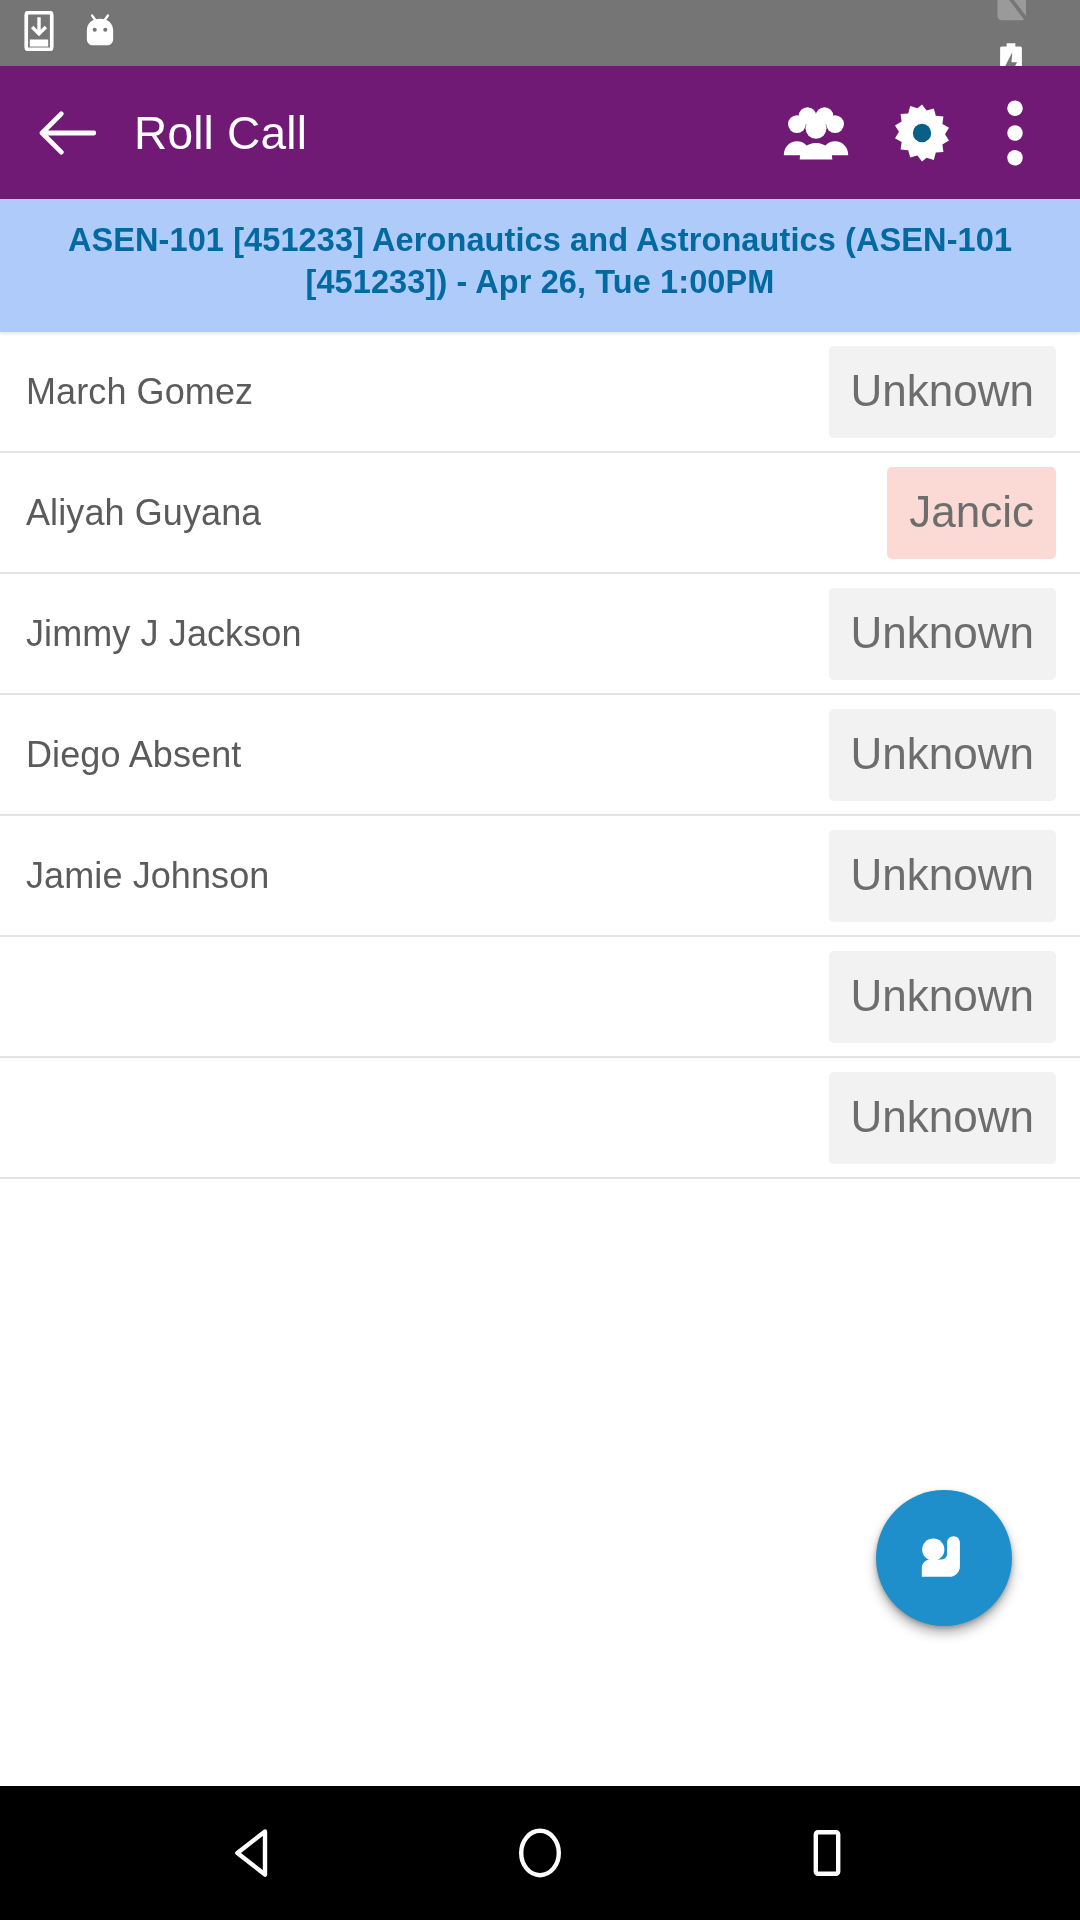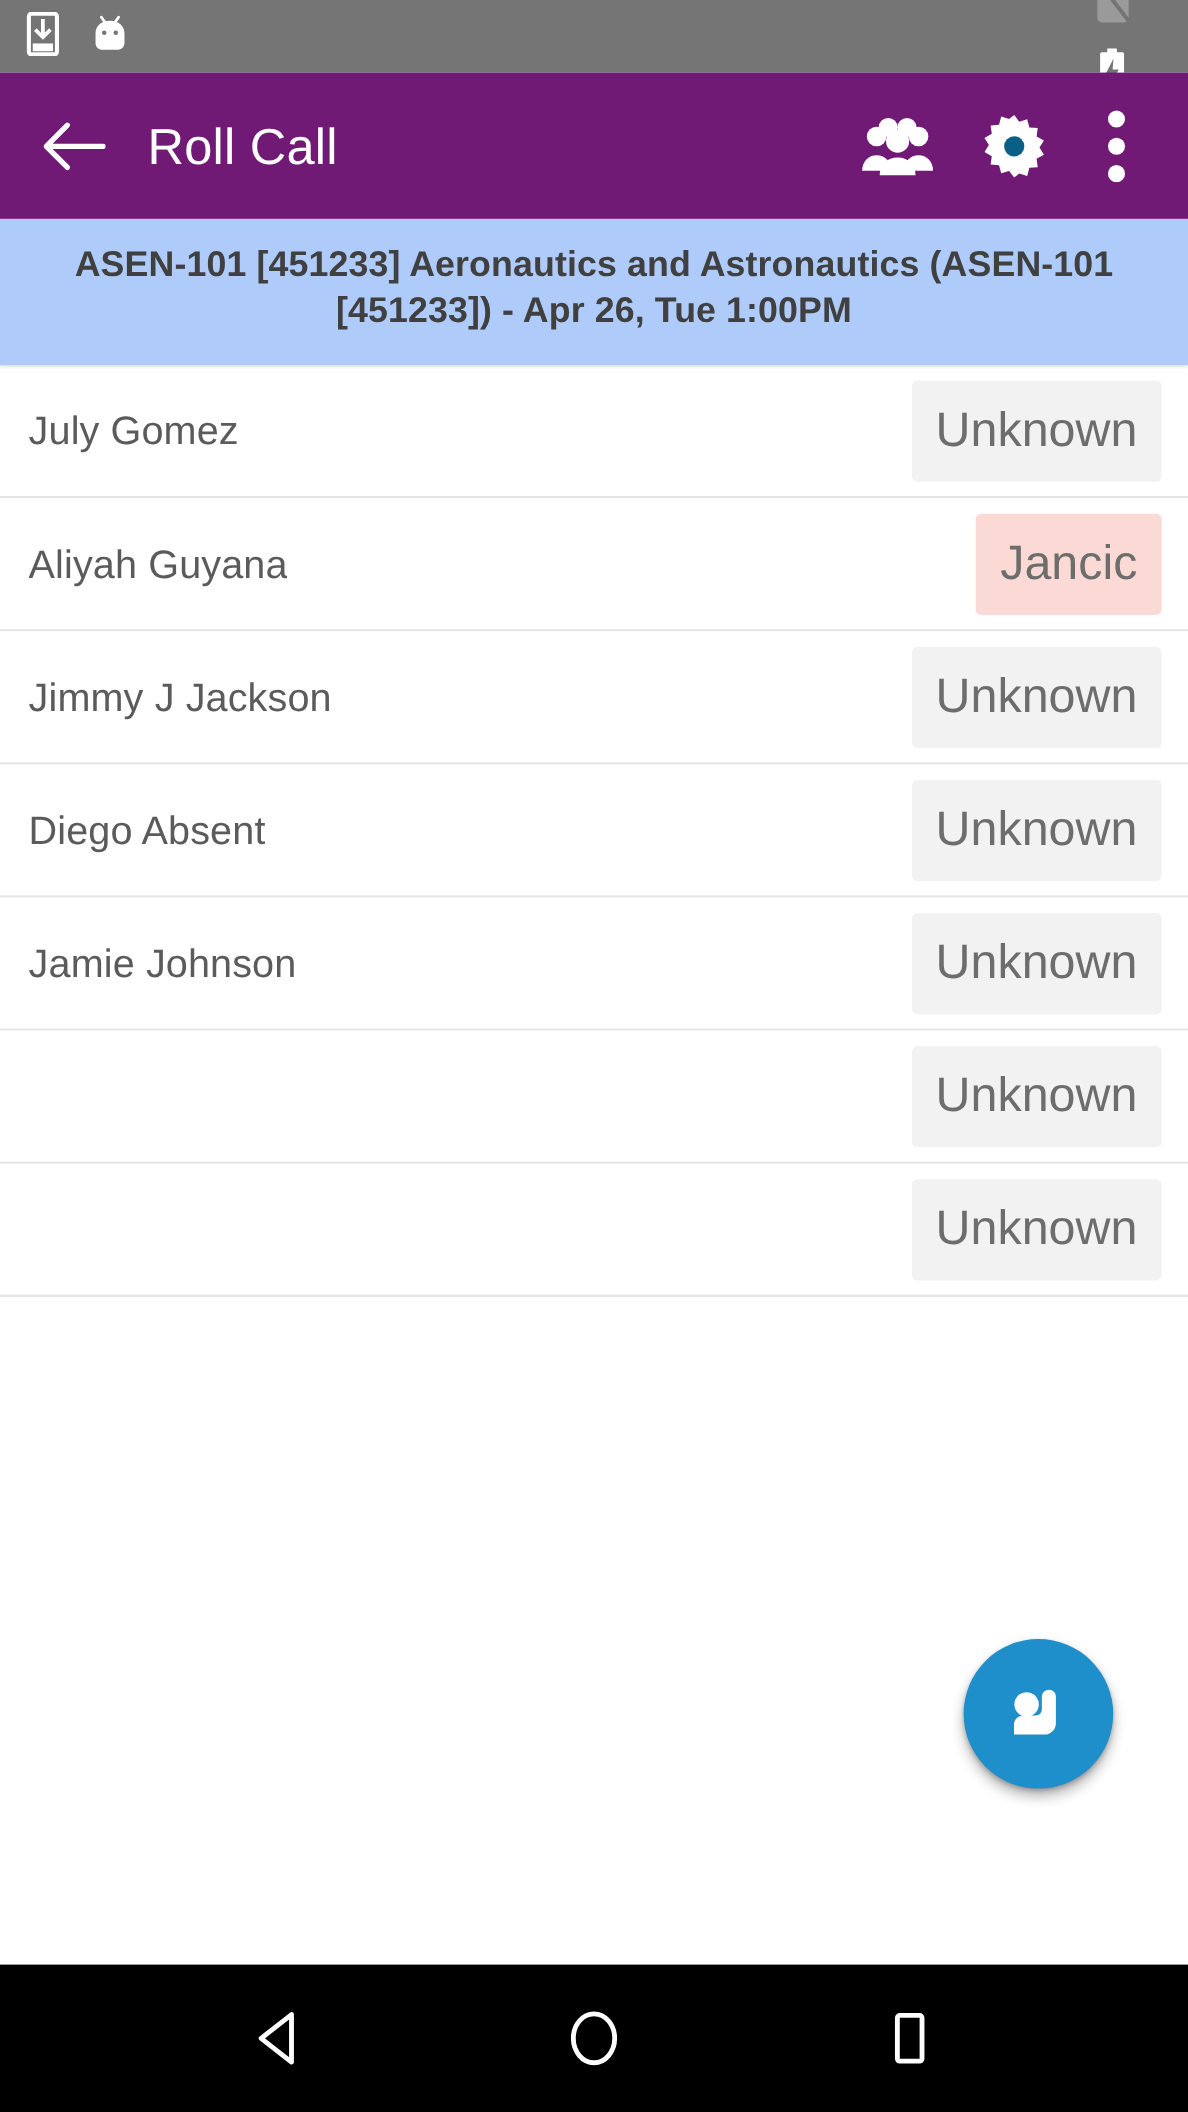--- a/index.html
+++ b/index.html
@@ -38,21 +38,21 @@
 
   
   .banner{
     flex:0 0 133px; background:#aecbfa;
     display:flex; align-items:center; justify-content:center;
     padding:6px 34px 14px;
     box-shadow:0 2px 3px rgba(0,0,0,.10);
     position:relative; z-index:2;
   }
   .banner-text{
-    color:#404040; font-size:32.5px; font-weight:700;
+    color:#0369a1; font-size:32.5px; font-weight:700;
     text-align:center; line-height:1.28; letter-spacing:.1px;
   }
 
   
   .roster{ flex:1 1 auto; background:#ffffff; overflow:hidden; }
   .row{
     height:121px; display:flex; align-items:center;
     padding:0 24px 0 26px;
     border-bottom:2px solid #e4e4e4;
     background:#ffffff;
@@ -166,21 +166,21 @@
       </div>
     </div>
   </div>
 
   <div class="banner">
     <div class="banner-text">ASEN-101 [451233] Aeronautics and Astronautics (ASEN-101 [451233]) - Apr 26, Tue 1:00PM</div>
   </div>
 
   <div class="roster">
       <div class="row">
-        <div class="row-name">July Gomez</div>
+        <div class="row-name">March Gomez</div>
         <div class="badge unknown">Unknown</div>
       </div>
       <div class="row">
         <div class="row-name">Aliyah Guyana</div>
         <div class="badge absent">Jancic</div>
       </div>
       <div class="row">
         <div class="row-name">Jimmy J Jackson</div>
         <div class="badge unknown">Unknown</div>
       </div>

